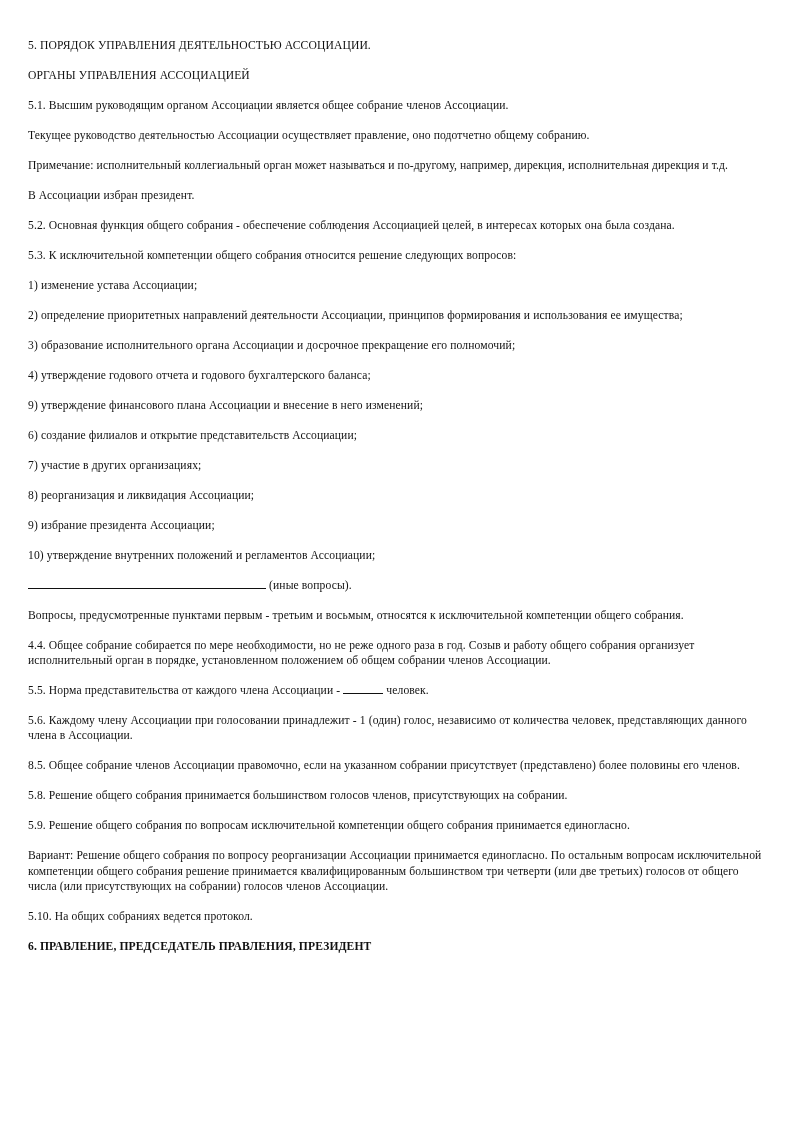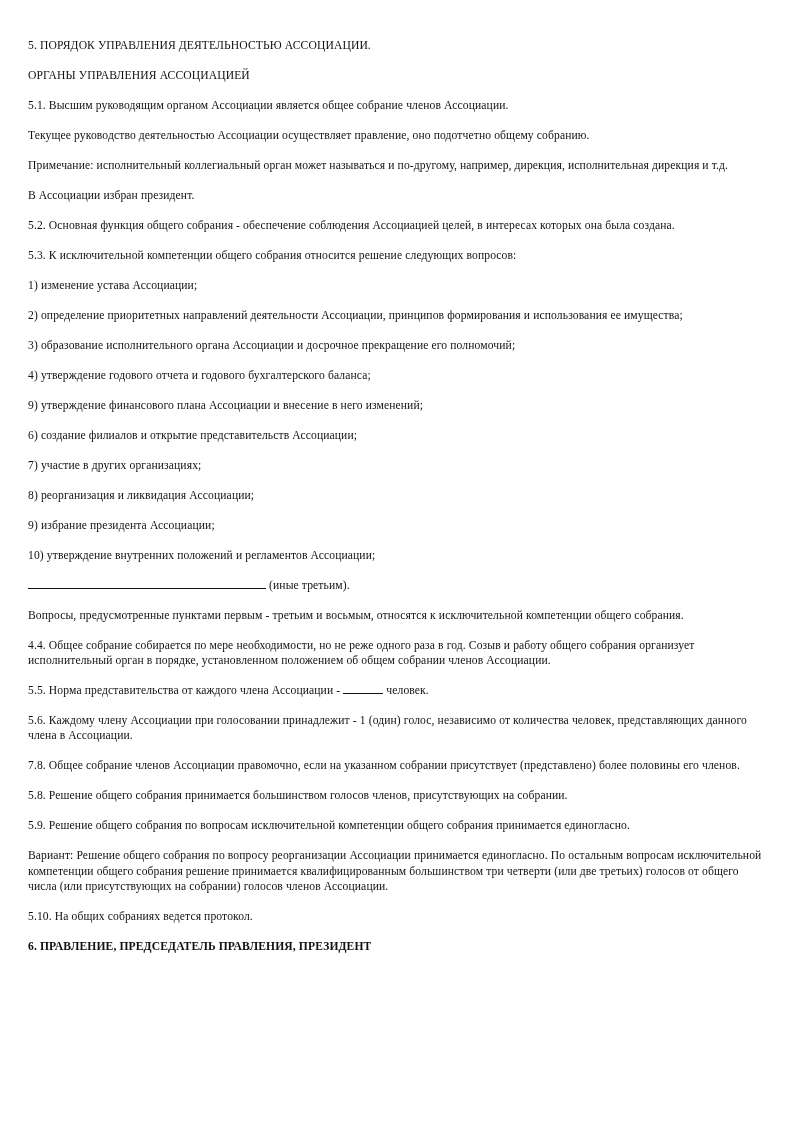--- a/index.html
+++ b/index.html
@@ -94,31 +94,31 @@
     <p class="para">6) создание филиалов и открытие представительств Ассоциации;</p>
 
     <p class="para">7) участие в других организациях;</p>
 
     <p class="para">8) реорганизация и ликвидация Ассоциации;</p>
 
     <p class="para">9) избрание президента Ассоциации;</p>
 
     <p class="para">10) утверждение внутренних положений и регламентов Ассоциации;</p>
 
-    <p class="para"><span class="blank-line blank-long"></span> <span>(иные третьим).</span></p>
+    <p class="para"><span class="blank-line blank-long"></span> <span>(иные вопросы).</span></p>
 
     <p class="para">Вопросы, предусмотренные пунктами первым - третьим и восьмым, относятся к исключительной компетенции общего собрания.</p>
 
     <p class="para">4.4. Общее собрание собирается по мере необходимости, но не реже одного раза в год. Созыв и работу общего собрания организует исполнительный орган в порядке, установленном положением об общем собрании членов Ассоциации.</p>
 
     <p class="para"><span>5.5. Норма представительства от каждого члена Ассоциации -</span> <span class="blank-line blank-short"></span> <span>человек.</span></p>
 
     <p class="para">5.6. Каждому члену Ассоциации при голосовании принадлежит - 1 (один) голос, независимо от количества человек, представляющих данного члена в Ассоциации.</p>
 
-    <p class="para">7.8. Общее собрание членов Ассоциации правомочно, если на указанном собрании присутствует (представлено) более половины его членов.</p>
+    <p class="para">8.5. Общее собрание членов Ассоциации правомочно, если на указанном собрании присутствует (представлено) более половины его членов.</p>
 
     <p class="para">5.8. Решение общего собрания принимается большинством голосов членов, присутствующих на собрании.</p>
 
     <p class="para">5.9. Решение общего собрания по вопросам исключительной компетенции общего собрания принимается единогласно.</p>
 
     <p class="para">Вариант: Решение общего собрания по вопросу реорганизации Ассоциации принимается единогласно. По остальным вопросам исключительной компетенции общего собрания решение принимается квалифицированным большинством три четверти (или две третьих) голосов от общего числа (или присутствующих на собрании) голосов членов Ассоциации.</p>
 
     <p class="para gap-extra">5.10. На общих собраниях ведется протокол.</p>
 
     <p class="para gap-big heading">6. ПРАВЛЕНИЕ, ПРЕДСЕДАТЕЛЬ ПРАВЛЕНИЯ, ПРЕЗИДЕНТ</p>

